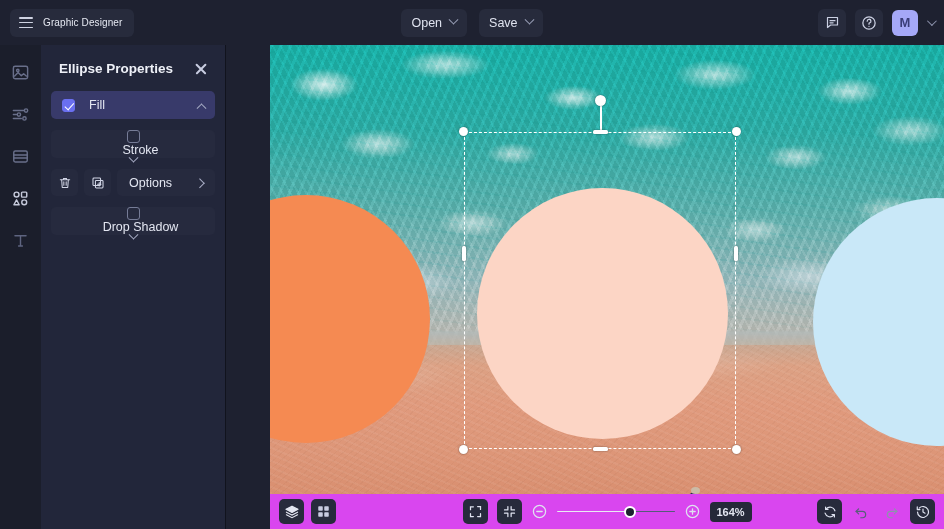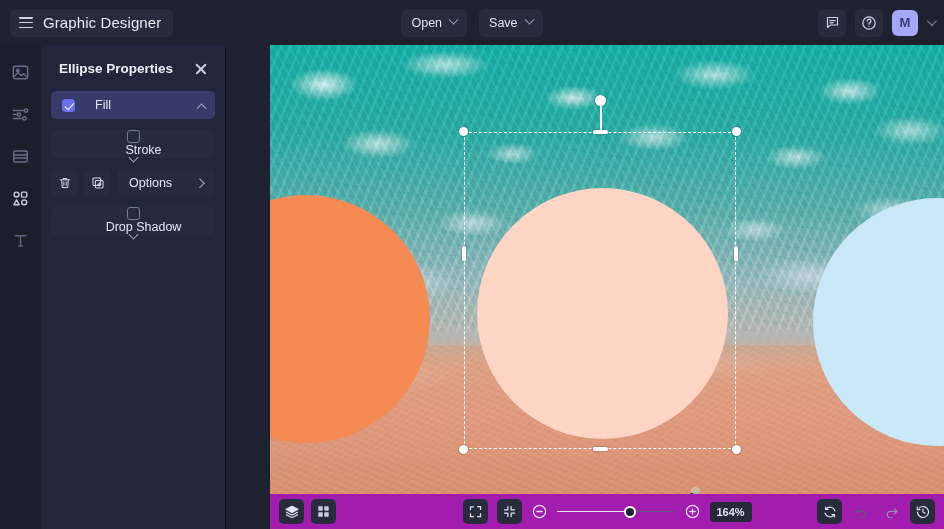--- a/index.html
+++ b/index.html
@@ -17,21 +17,21 @@
     background: #1e2130;
     display: flex; align-items: center;
   }
   .brand {
     display: flex; align-items: center; gap: 10px;
     margin-left: 10px; padding: 6px 12px 6px 9px;
     background: #272b3c; border-radius: 6px; height: 28px;
   }
   .hamburger { width: 14px; height: 11px; display: flex; flex-direction: column; justify-content: space-between; }
   .hamburger i { display: block; height: 1.5px; background: #cfd3e2; border-radius: 1px; }
-  .brand-title { font-size: 15px; color: #e6e9f2; letter-spacing: .1px; white-space: nowrap; }
+  .brand-title { font-size: 10px; color: #e6e9f2; letter-spacing: .1px; white-space: nowrap; }
 
   .top-center { position: absolute; left: 0; right: 0; top: 0; height: 45px;
     display: flex; align-items: center; justify-content: center; gap: 12px; pointer-events: none; }
   .menu-btn {
     pointer-events: auto;
     display: flex; align-items: center; gap: 8px;
     height: 28px; padding: 0 10px;
     background: #272b3c; border-radius: 6px;
     font-size: 12.5px; color: #dfe3ef; cursor: pointer;
   }
@@ -80,21 +80,21 @@
 
   .panel-body { padding: 0 10px; }
 
   .row {
     height: 28px; display: flex; align-items: center;
     border-radius: 5px; padding: 0 10px 0 11px; font-size: 12.5px; color: #e3e6f1;
     cursor: pointer;
   }
   .row.active { background: #383a6a; }
   .row.plain  { background: #262a3e; flex-direction: column; }
-  .row .lbl { flex: 1; margin-left: 20px; }
+  .row .lbl { flex: 1; margin-left: 14px; }
 
   .cbox { width: 13px; height: 13px; border-radius: 3px; border: 1.5px solid #767c97; flex: none; }
   .cbox.on { background: #6a6ff0; border-color: #6a6ff0; position: relative; }
   .cbox.on::after {
     content: ""; position: absolute; left: 3.6px; top: 1px; width: 4px; height: 7.5px;
     border-right: 1.8px solid #fff; border-bottom: 1.8px solid #fff; transform: rotate(42deg);
   }
   .chev { width: 7px; height: 7px; border-right: 1.5px solid #a9aec6; border-bottom: 1.5px solid #a9aec6; flex: none; }
   .chev.down { transform: rotate(45deg) translate(-2px,-2px); }
   .chev.up   { transform: rotate(-135deg) translate(-2px,-2px); }
@@ -188,21 +188,21 @@
   .h { position: absolute; background: #fff; box-shadow: 0 0 2px rgba(0,0,0,.5); }
   .h.corner { width: 9px; height: 9px; border-radius: 50%; }
   .h.vbar { width: 4px; height: 15px; border-radius: 1.5px; }
   .h.hbar { width: 15px; height: 4px; border-radius: 1.5px; }
   .rot-stem { position: absolute; width: 1.5px; background: #fff; }
   .rot-knob { position: absolute; width: 11px; height: 11px; border-radius: 50%; background: #fff; box-shadow: 0 0 2px rgba(0,0,0,.5); }
 
   
   .bottombar {
     position: absolute; left: 270px; top: 494px; width: 674px; height: 35px;
-    background: #a21caf; display: flex; align-items: center;
+    background: #d946ef; display: flex; align-items: center;
   }
   .bb-left { display: flex; align-items: center; gap: 7px; margin-left: 9px; }
   .bb-center { position: absolute; left: 0; right: 0; display: flex; align-items: center; justify-content: center; gap: 9px; }
   .bb-right { position: absolute; right: 9px; display: flex; align-items: center; gap: 6px; }
   .bb-btn {
     width: 25px; height: 25px; border-radius: 5px; display: flex; align-items: center; justify-content: center; cursor: pointer;
   }
   .bb-btn.filled { background: #272b3c; }
   .circ-btn { width: 17px; height: 17px; cursor: pointer; }
   .slider { width: 118px; height: 14px; position: relative; cursor: pointer; }

